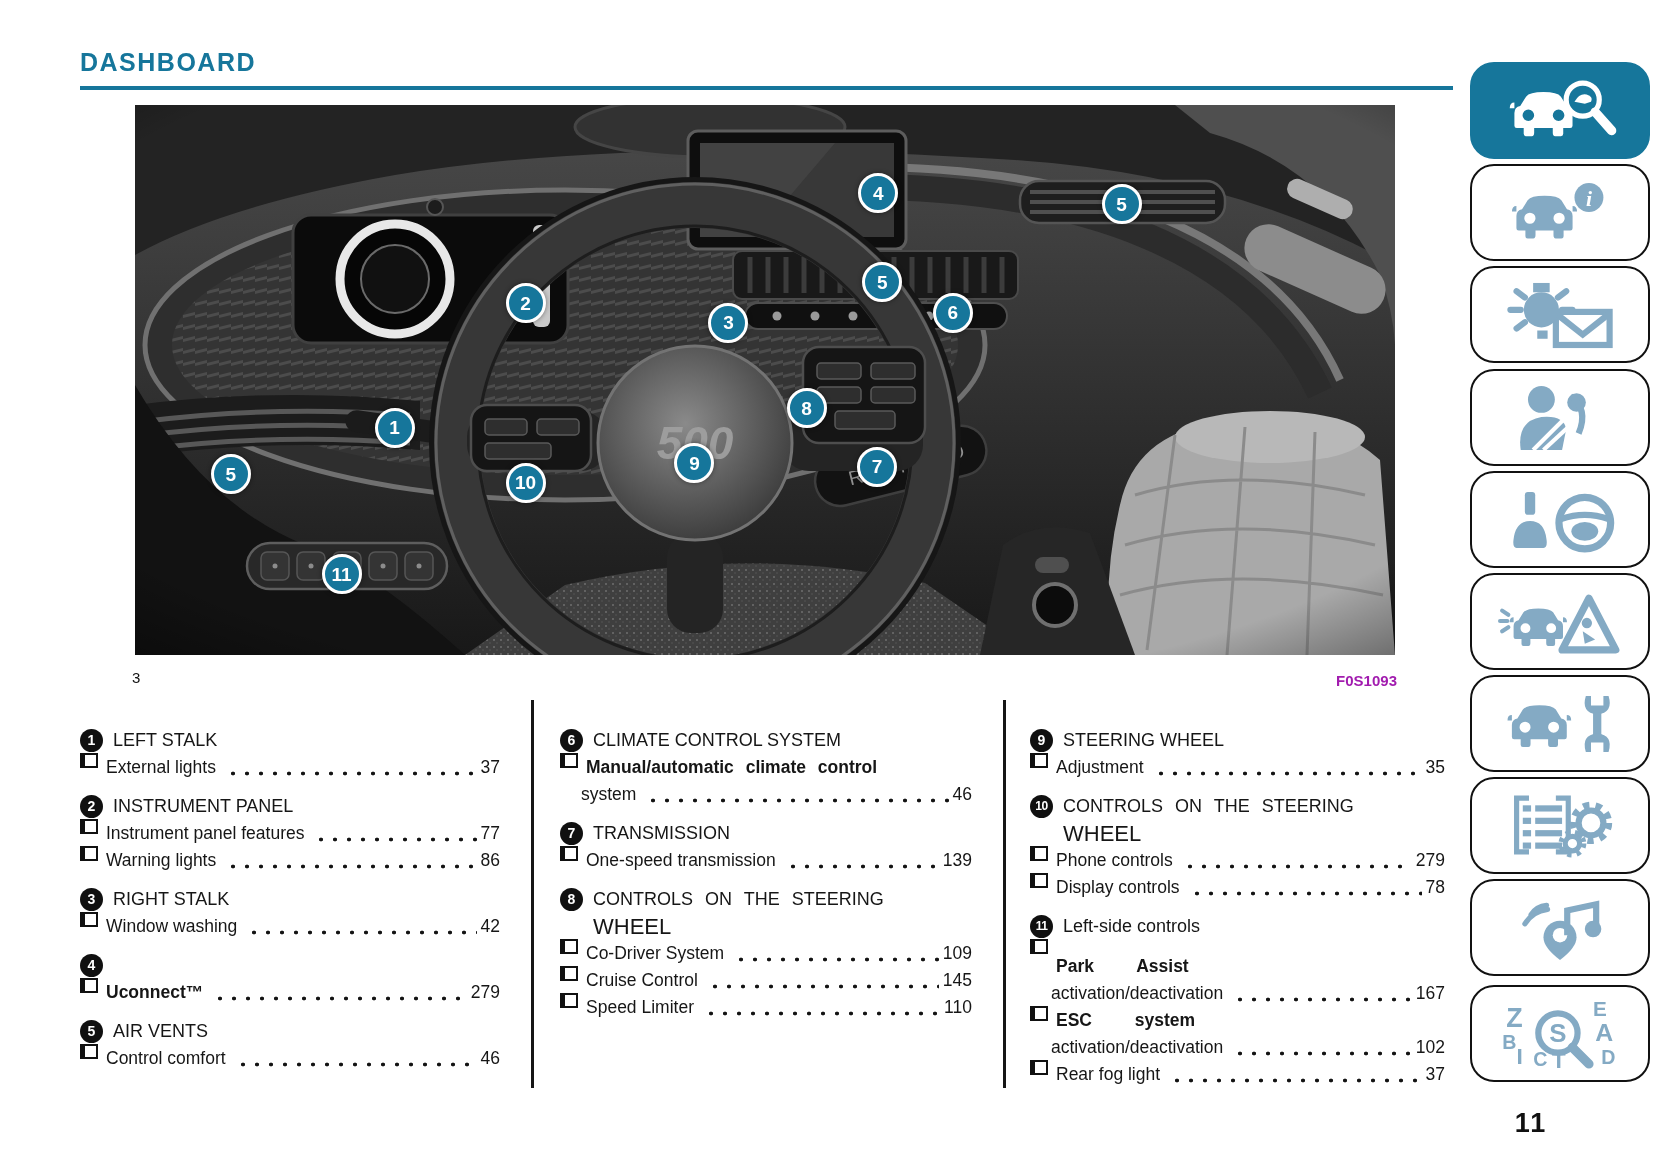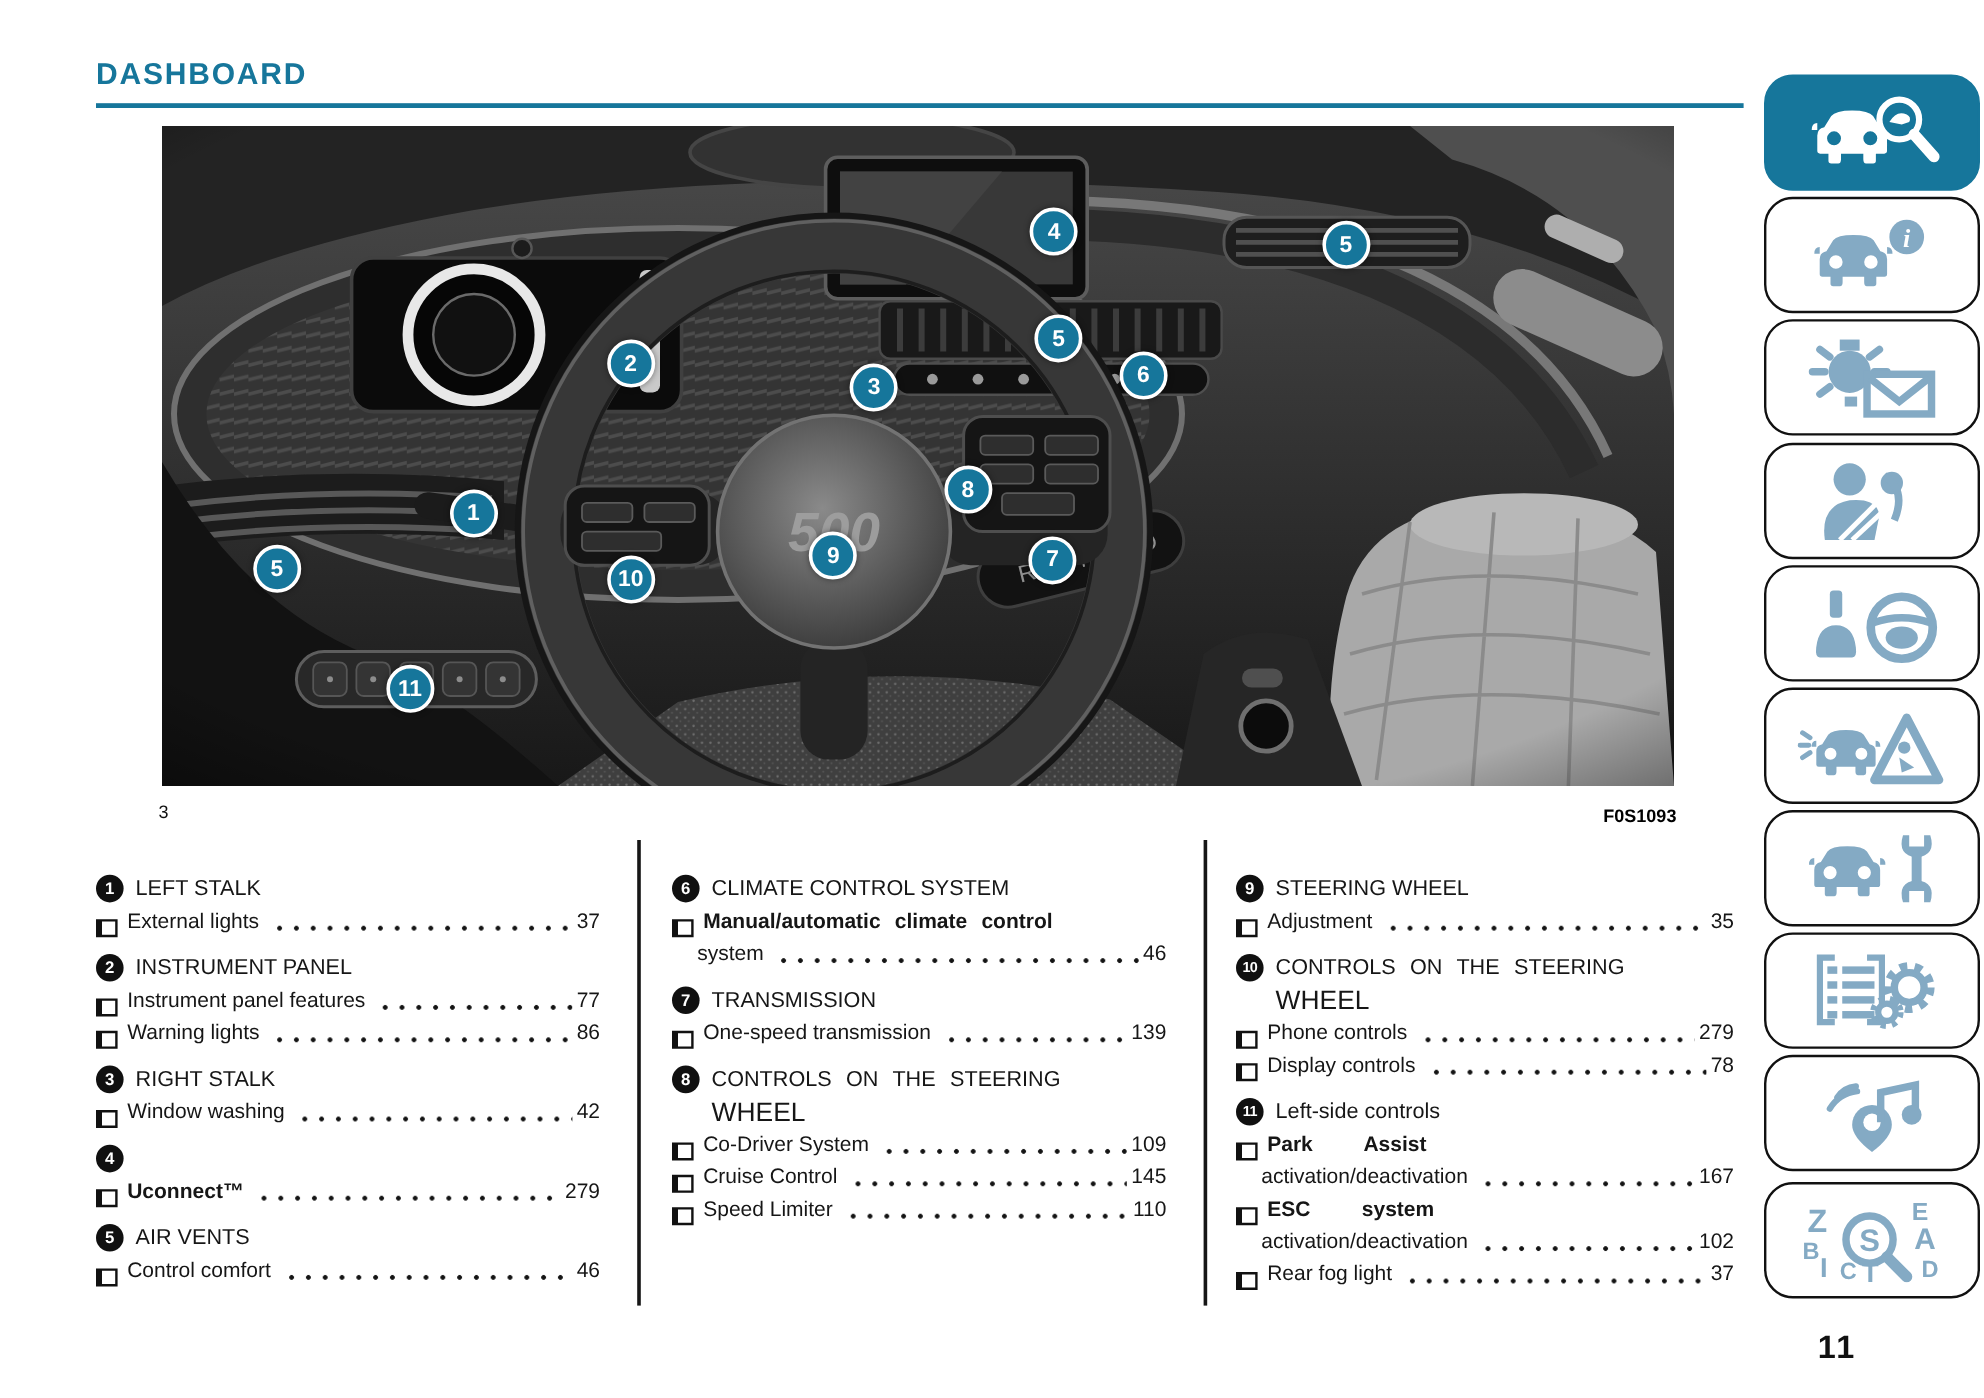--- a/index.html
+++ b/index.html
@@ -26,39 +26,39 @@
   .callout{
     position:absolute;width:34px;height:34px;border-radius:50%;
     background:var(--accent);border:3px solid #ffffff;color:#fff;
     font-weight:700;font-size:19px;line-height:1;
     display:flex;align-items:center;justify-content:center;
     transform:translate(-50%,-50%);box-shadow:0 0 5px rgba(0,0,0,.45);
     box-sizing:content-box;
   }
   .fig-num{position:absolute;left:132px;top:669px;font-size:15px;color:#111;}
   .fig-code{position:absolute;left:1197px;top:672px;width:200px;text-align:right;
-    font-size:15px;font-weight:700;color:#000000;}
+    font-size:15px;font-weight:700;color:#a21caf;}
   
   .col{position:absolute;top:727px;font-size:17.5px;line-height:27px;color:#161616;}
   #col1{left:80px;width:420px;}
   #col2{left:560px;width:412px;}
   #col3{left:1030px;width:415px;}
   .divider{position:absolute;top:700px;height:388px;width:3px;background:#161616;}
   #div1{left:531px;} #div2{left:1003px;}
   .sec{margin-bottom:12px;}
   .sec-head{display:flex;align-items:center;gap:10px;height:27px;}
   .badge{
     flex:none;width:23px;height:23px;border-radius:50%;background:#101010;color:#fff;
     font-size:14px;font-weight:700;display:inline-flex;align-items:center;justify-content:center;
   }
   .badge.two{font-size:12px;letter-spacing:-.5px;}
   .head-title,.head-l1{font-size:18px;}
   .head-l1{word-spacing:7px;}
   .head-l2{margin-left:33px;font-size:22px;}
-  .entry{display:flex;align-items:flex-end;}
+  .entry{display:flex;align-items:flex-start;}
   .entry.l2{margin-left:21px;}
   .bullet{
     flex:none;width:11px;height:11px;border:2px solid #111;border-left-width:5px;
     margin-right:8px;margin-top:-1px;
   }
   .lbl{white-space:nowrap;}
   .lbl.bold{font-weight:700;}
   .jwords{white-space:nowrap;font-weight:bold;}
   .dots{
     flex:1;min-width:16px;margin:0 4px 0 8px;align-self:stretch;
@@ -381,21 +381,21 @@
         <span class="pg">78</span>
       </div>
     </div>
     <div class="sec">
       <div class="sec-head">
         <span class="badge two">11</span>
         <span class="head-title">Left-side controls</span>
       </div>
       <div class="entry">
         <span class="bullet"></span>
-        <span class="jwords" style="word-spacing: 38px;">Park Assist</span>
+        <span class="jwords" style="word-spacing: 38px; margin-top: 13px;">Park Assist</span>
       </div>
       <div class="entry l2">
         <span class="lbl">activation/deactivation</span>
         <span class="dots"></span>
         <span class="pg">167</span>
       </div>
       <div class="entry">
         <span class="bullet"></span>
         <span class="jwords" style="word-spacing: 38px;">ESC system</span>
       </div>

